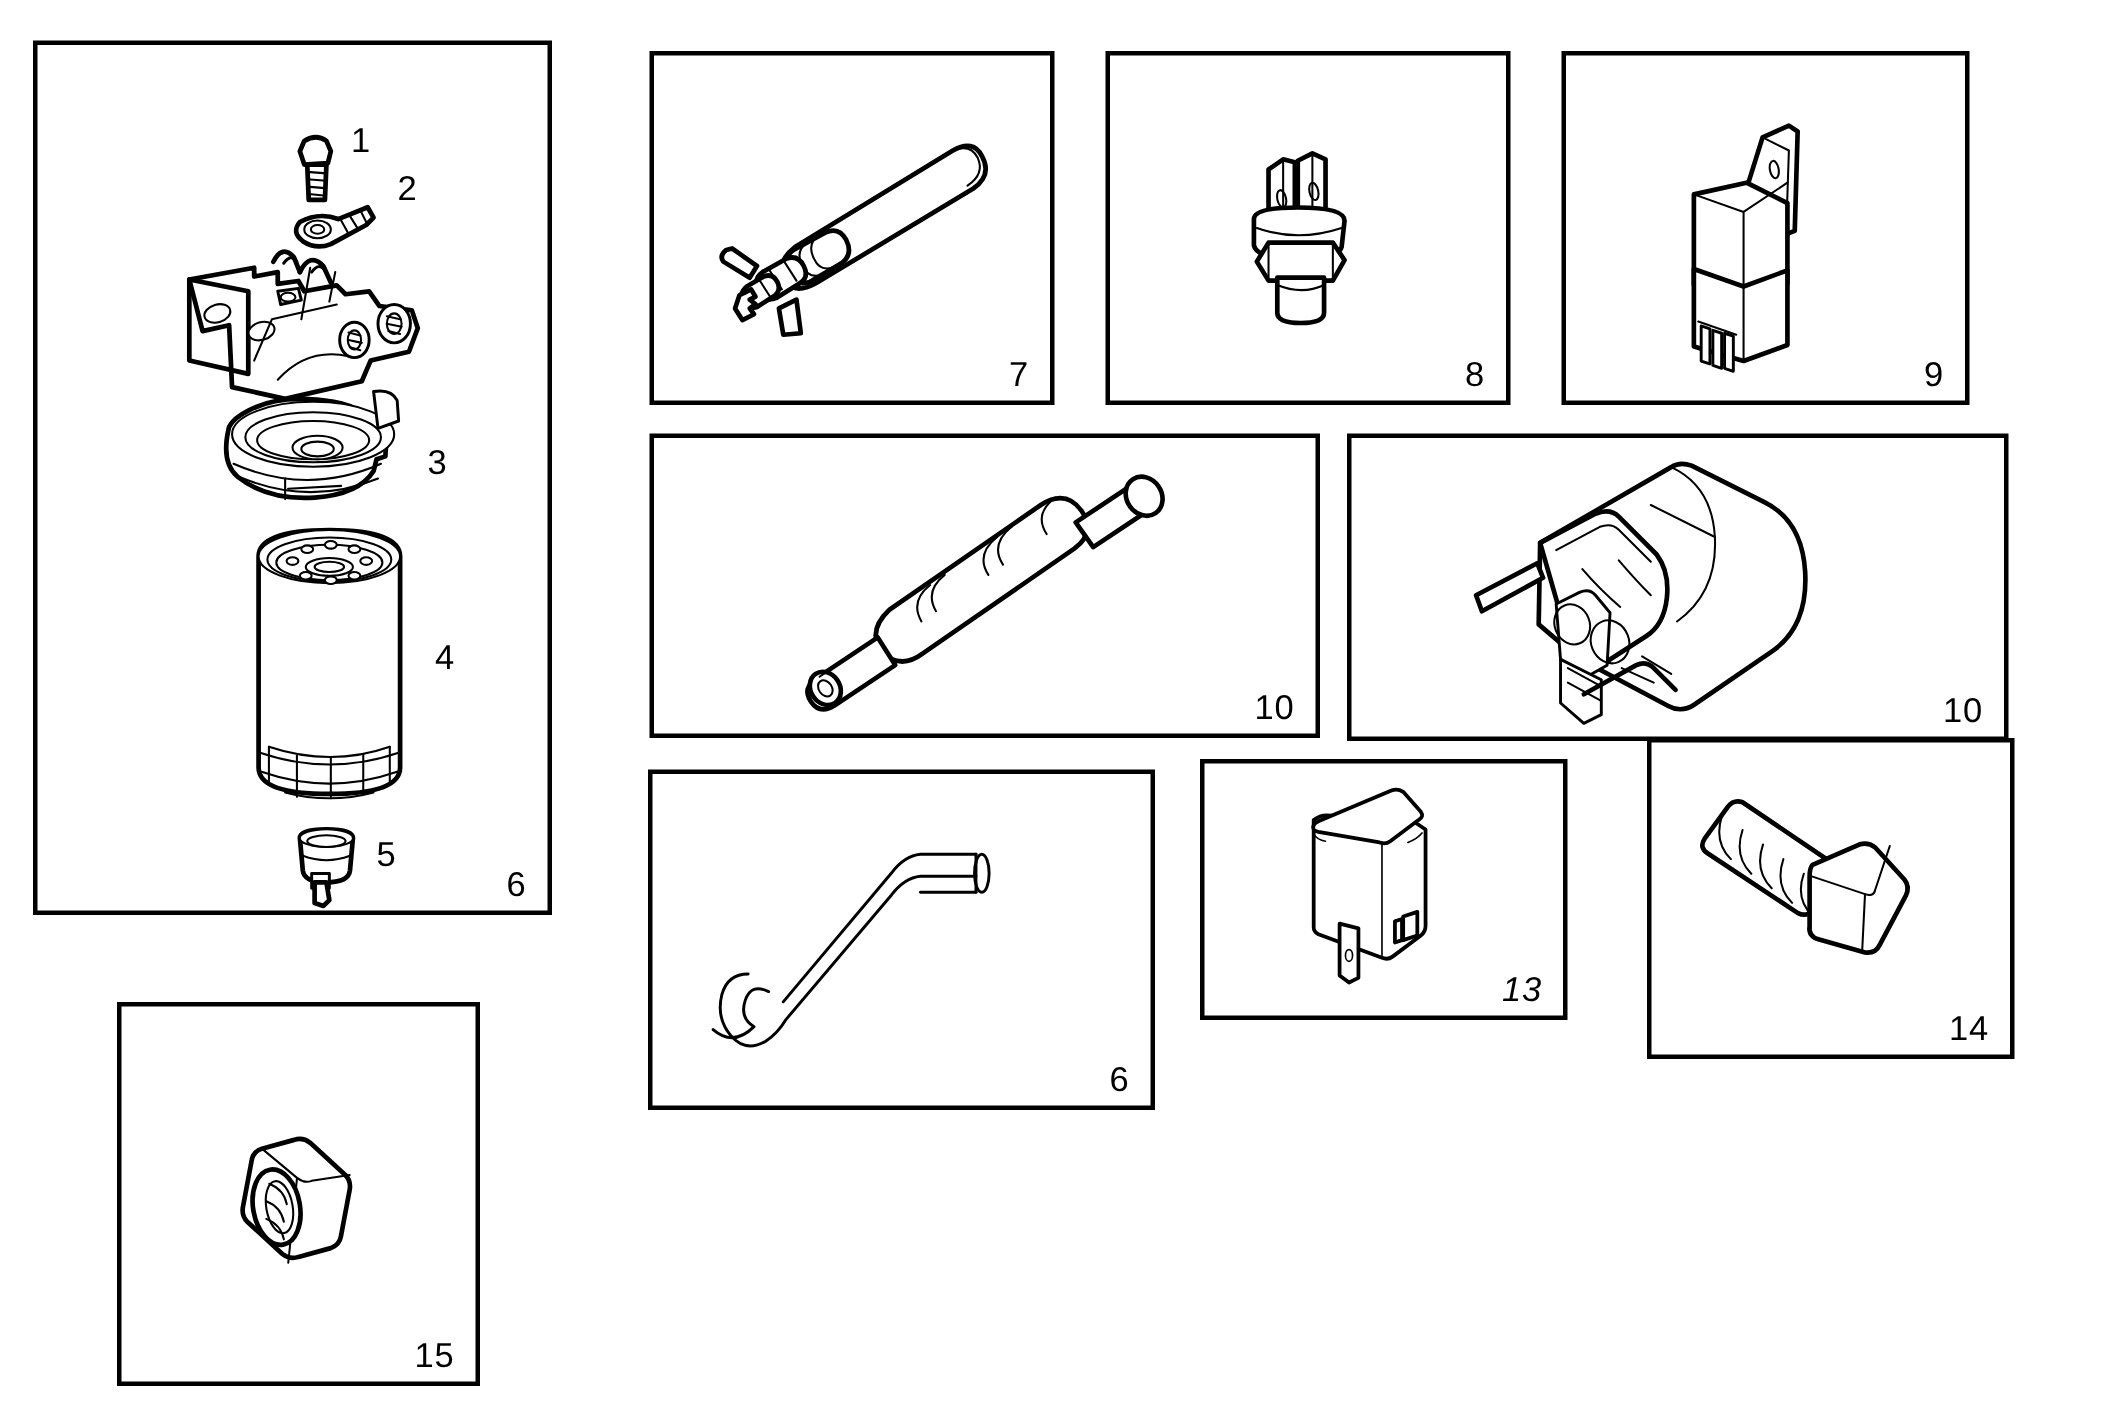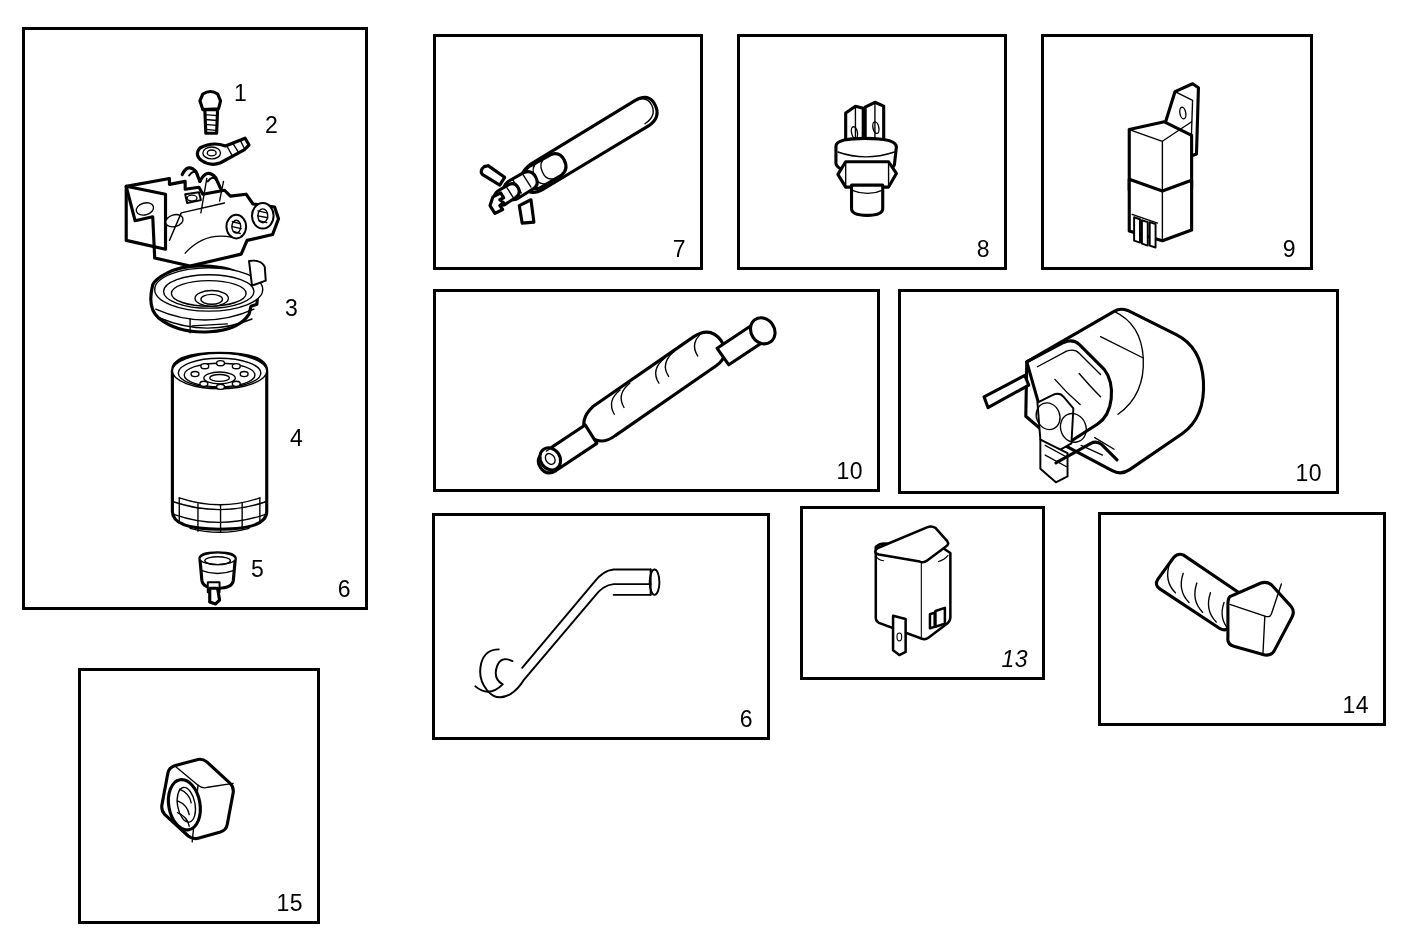--- a/index.html
+++ b/index.html
@@ -305,21 +305,21 @@
 
         <path class="lnFT" d="M85 136 l16 4 0 42 -8 4 -8 -6 z"></path>
         <ellipse class="thin" cx="93" cy="163" rx="3" ry="5"></ellipse>
         <path class="lnFT" d="M139 130 l12 -4 0 20 -12 4 z"></path>
         <path class="lnFT" d="M132 134 l6 -2 0 18 -6 2 z"></path>
       </g>
     </svg>
     <span class="panel-number">13</span>
   </div>
 
-  <div class="panel" id="p14" style="left:1098px; top:512px; width:288px; height:214px;">
+  <div class="panel" id="p14" style="left:1098px; top:492px; width:245px; height:214px;">
     <svg class="art" viewBox="0 0 245 214">
       <g>
 
         <path class="lnFT" d="M36 66 l16 -22 q4 -5 10 -3 l62 42 q6 4 2 10 l-16 22 q-4 5 -10 2 l-62 -41 q-6 -4 -2 -10 z"></path>
         <path class="thin" d="M48 50 q-6 18 6 30 M62 60 q-6 18 6 30 M76 70 q-6 18 6 30 M90 80 q-6 18 6 30 M104 90 q-6 17 6 29"></path>
 
         <path class="lnFT" d="M110 84 l32 -14 q6 -2 11 2 l20 22 q4 5 1 11 l-18 34 q-3 6 -10 5 l-32 -9 q-7 -2 -6 -9 l0 -34 q0 -6 2 -8 z"></path>
         <path class="thin" d="M110 92 l36 12 q6 2 7 -3 l10 -30"></path>
         <path class="thin" d="M146 104 l-2 40"></path>
       </g>

